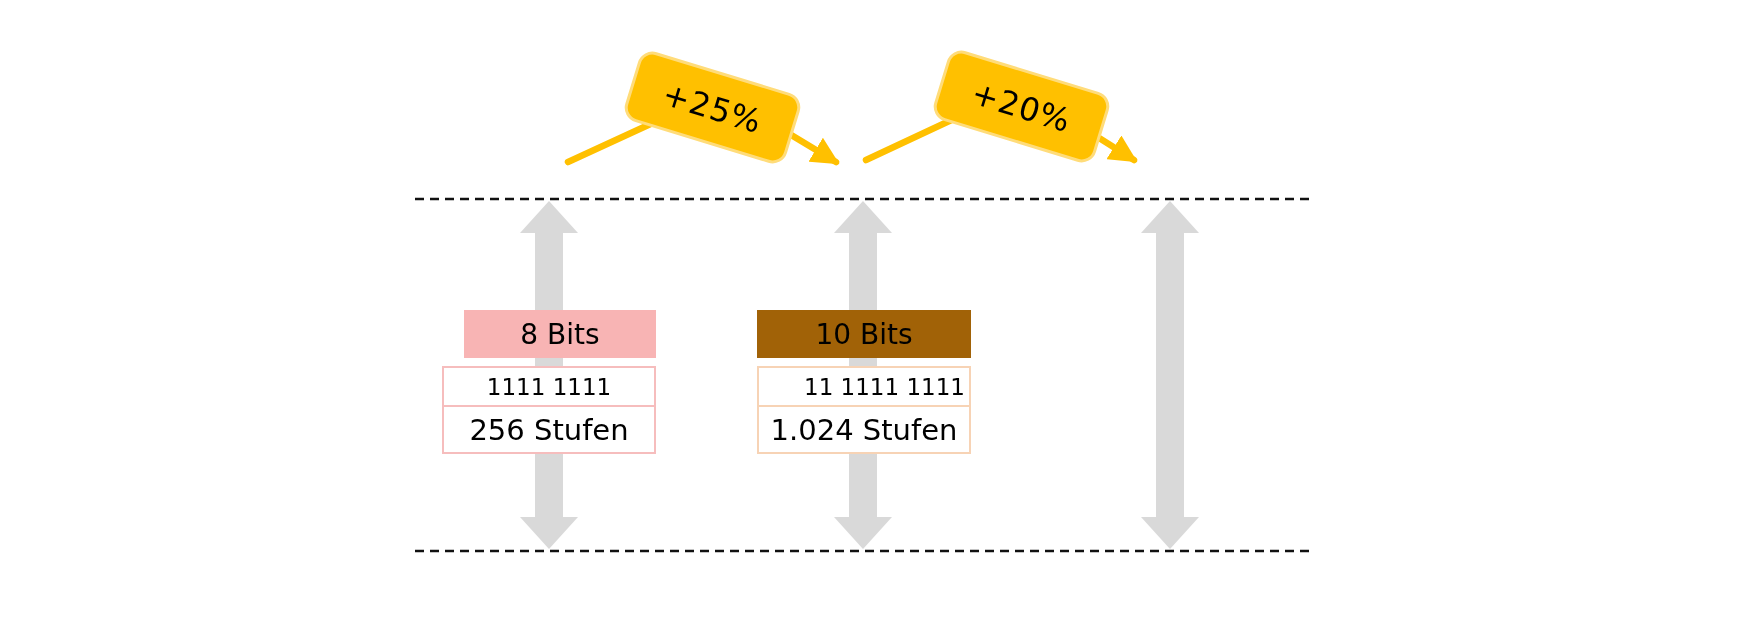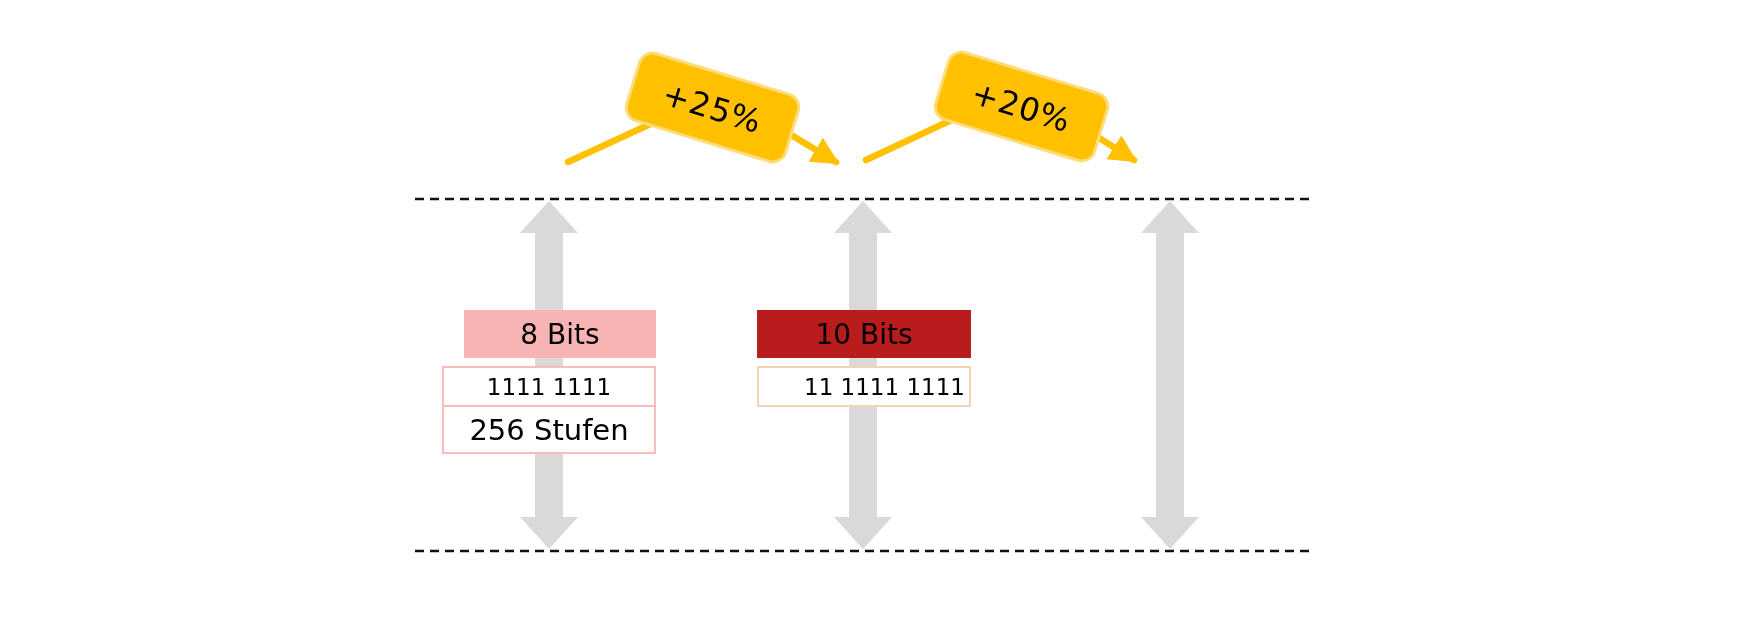--- a/index.html
+++ b/index.html
@@ -75,18 +75,19 @@
     <span>+20%</span>
   </div>
 
   <div class="bit-table t1">
     <div class="hdr" style="background-color: rgb(248, 180, 180); margin-left: 22px;">8 Bits</div>
     <div class="bin" style="border-color: rgb(246, 189, 189);">1111 1111</div>
     <div class="steps" style="border-color: rgb(246, 189, 189);">256 Stufen</div>
   </div>
 
   <div class="bit-table t2">
-    <div class="hdr" style="background-color: #b91c1c;">10 Bits</div>
+    <div class="hdr" style="background-color: #a16207;">10 Bits</div>
     <div class="bin" style="border-color: rgb(247, 211, 181); padding-left: 41px;">11 1111 1111</div>
+    <div class="steps" style="border-color: rgb(247, 211, 181);">1.024 Stufen</div>
   </div>
 
 
 </div>
 
 </body></html>

